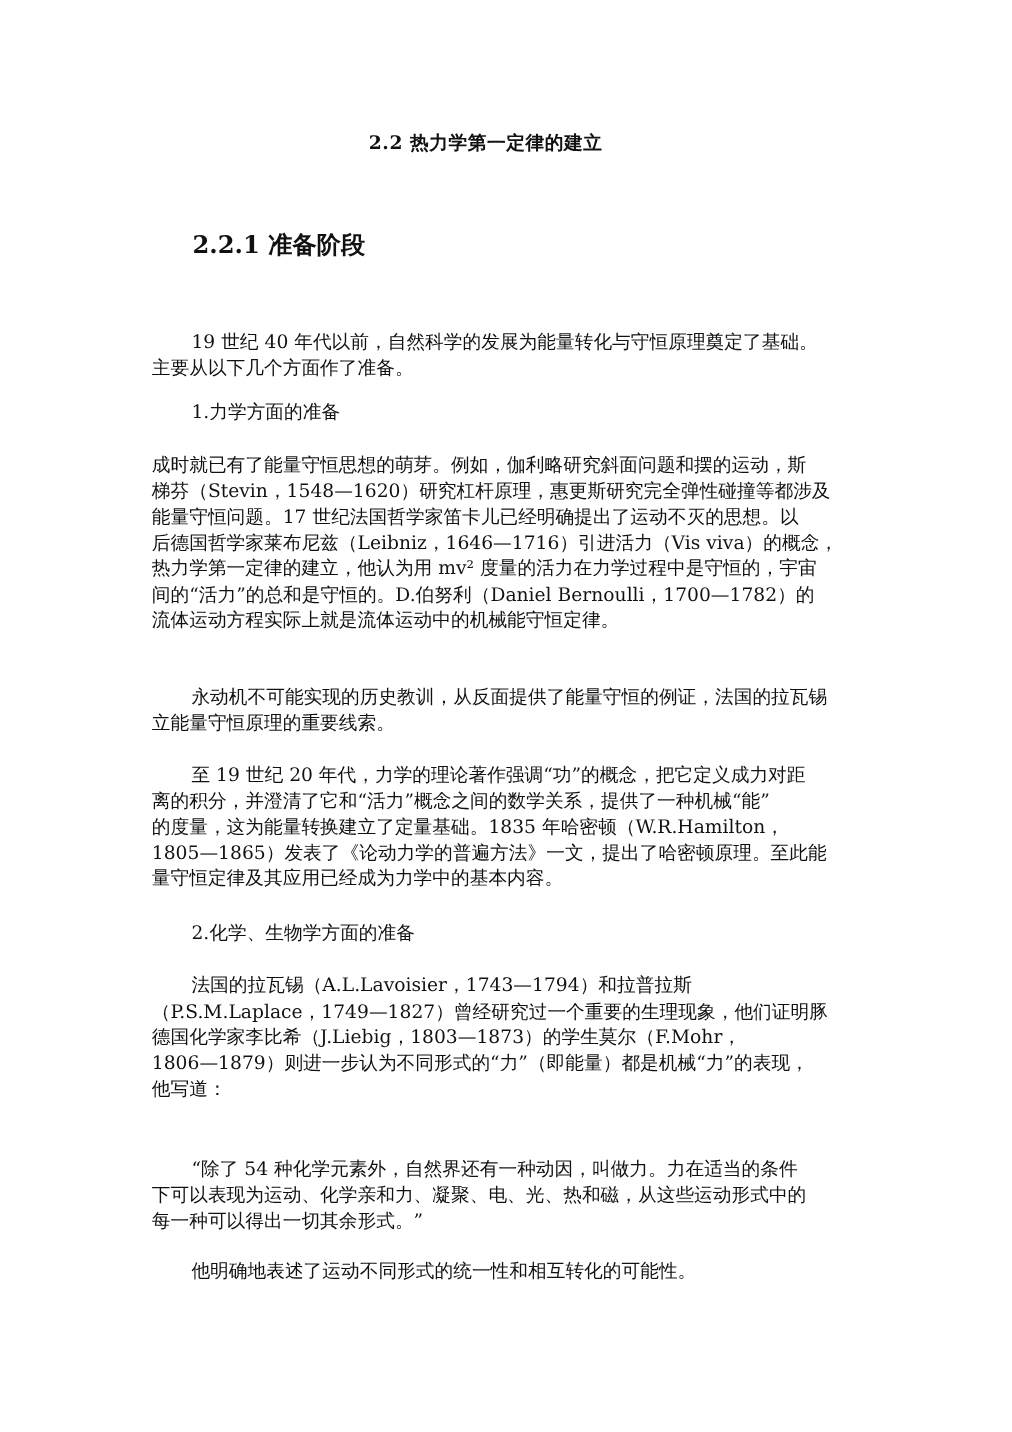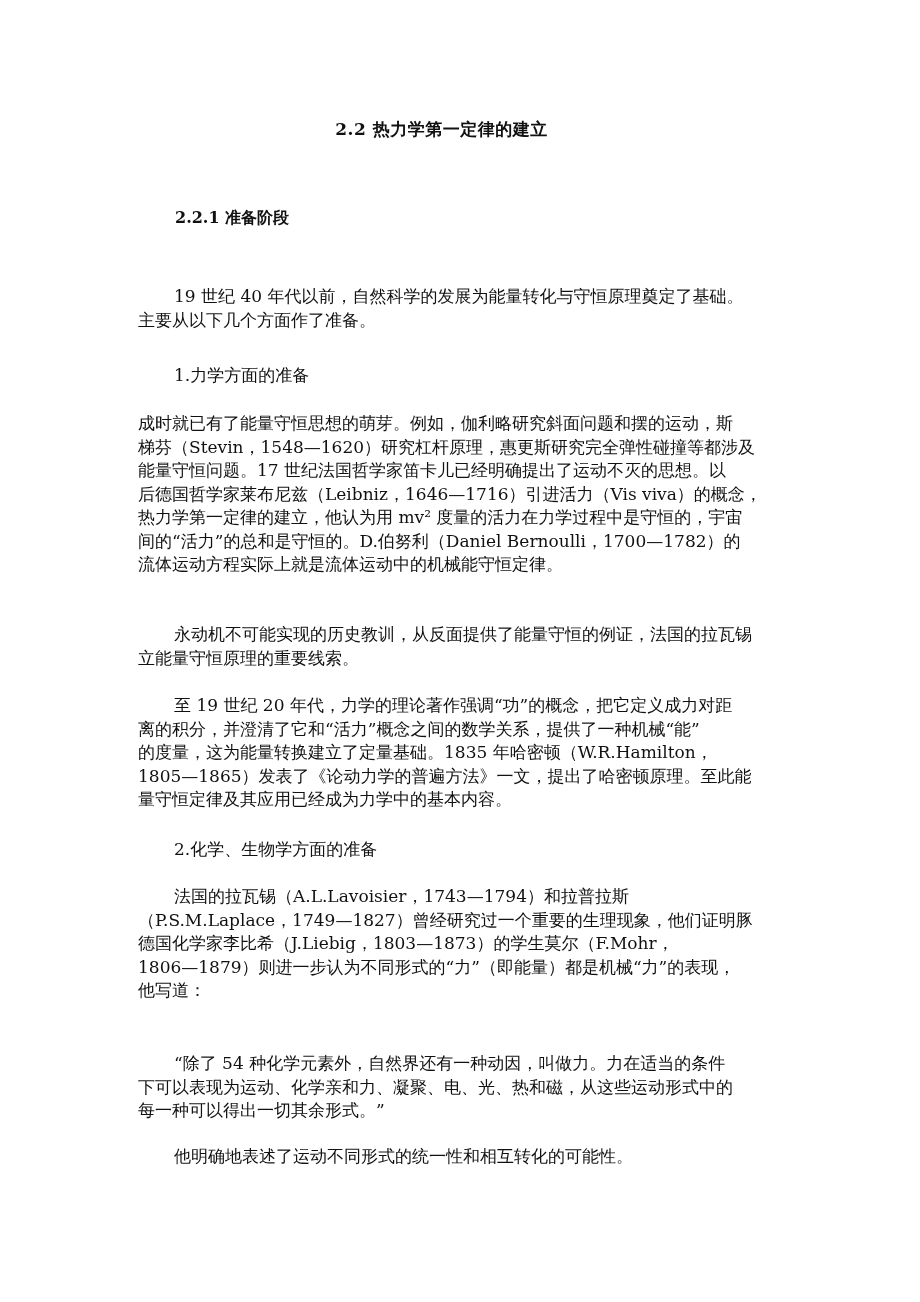--- a/index.html
+++ b/index.html
@@ -1,33 +1,33 @@
 <!DOCTYPE html>
 <html><head>
 <meta charset="utf-8">
 <style>
   html, body { margin: 0; padding: 0; background: #ffffff; }
   body { width: 920px; height: 1302px; position: relative; overflow: hidden;
          font-family: "DejaVu Serif", "Liberation Serif", serif; color: #111; }
   .page { position: absolute; left: 0; top: 0; width: 920px; height: 1302px; }
   .title { position: absolute; top: 118px; left: 0; width: 883px; text-align: center;
            font-size: 17px; font-weight: bold; letter-spacing: 0.5px; }
-  .subtitle { position: absolute; top: 208px; left: 175px; font-size: 16px; font-weight: bold; }
+  .subtitle { position: absolute; top: 208px; left: 175px; font-size: 22px; font-weight: bold; }
   .block { position: absolute; left: 138px; width: 660px; font-size: 17px; line-height: 23.5px; }
   .line { white-space: nowrap; display: block; }
   .ind { padding-left: 36px; }
 </style>
 </head>
 <body>
 
 <div class="page">
   <div class="title">2.2  热力学第一定律的建立</div>
   <div class="subtitle">2.2.1  准备阶段</div>
 
-  <div class="block" style="top:285px">
+  <div class="block" style="top:300px">
     <span class="line ind">19 世纪 40 年代以前，自然科学的发展为能量转化与守恒原理奠定了基础。</span>
     <span class="line">主要从以下几个方面作了准备。</span>
   </div>
 
   <div class="block" style="top:364px">
     <span class="line ind">1.力学方面的准备</span>
   </div>
 
   <div class="block" style="top:412px">
     <span class="line">成时就已有了能量守恒思想的萌芽。例如，伽利略研究斜面问题和摆的运动，斯</span>

